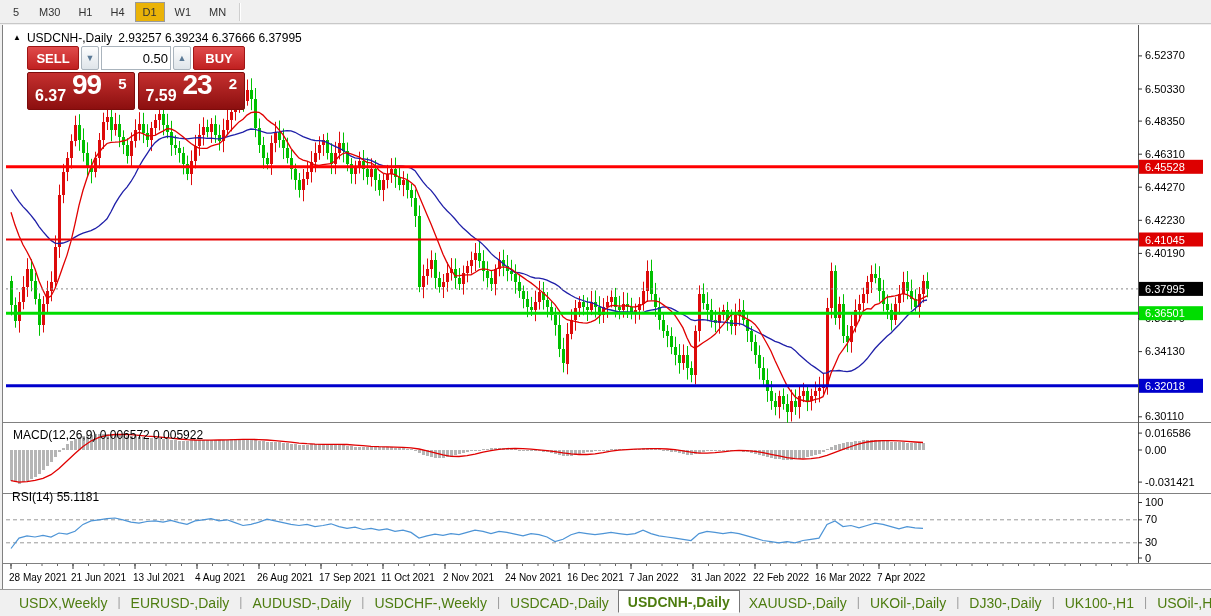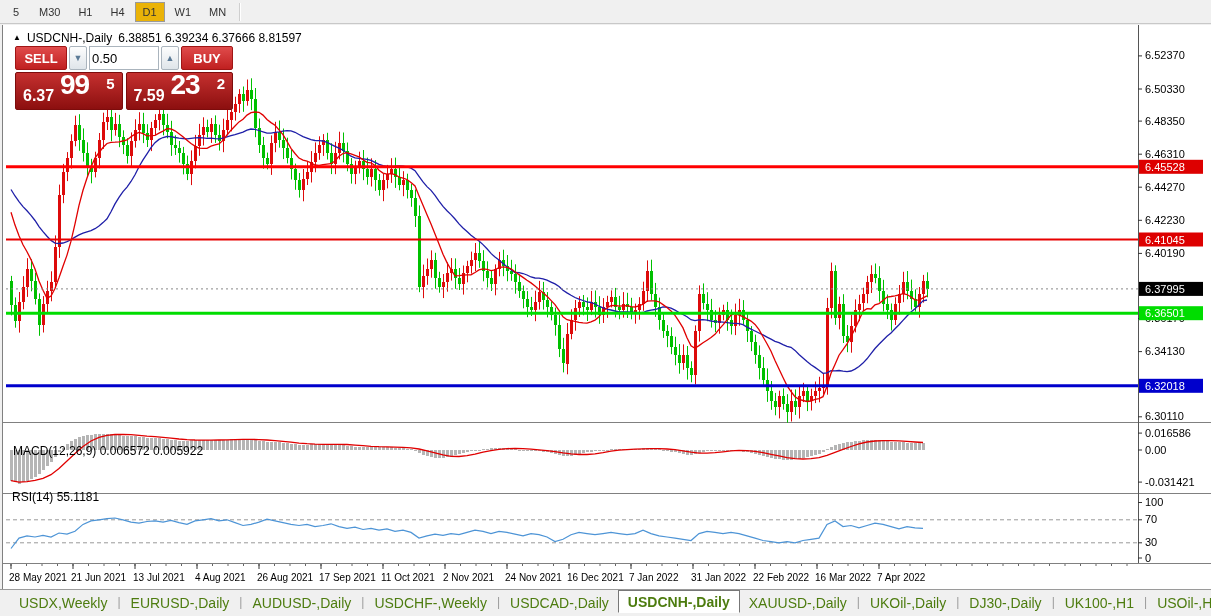--- a/index.html
+++ b/index.html
@@ -15,28 +15,28 @@
   .toolbar .sep{width:1px;height:18px;background:#cfcfcf;margin:0 4px;box-shadow:1px 0 0 #fff;}
   
   .chartwin{position:absolute;left:2px;top:25px;width:1209px;height:564px;background:#fff;
             border-left:1px solid #808080;}
   svg{position:absolute;left:0;top:0;}
   svg text{font-family:"Liberation Sans",sans-serif;}
   
   .chead{position:absolute;left:10px;top:6px;font-size:12px;color:#000;display:flex;align-items:center;gap:6px;}
   .chead .tri{font-size:8px;position:relative;top:-1px;}
   
-  .tradebox{position:absolute;left:12px;top:21px;width:218px;}
+  .tradebox{position:absolute;left:24px;top:21px;width:218px;}
   .traderow1{display:flex;height:24px;gap:2px;}
   .btn-sell,.btn-buy{flex:0 0 52px;background:linear-gradient(#e04b4b,#c02020);color:#fff;
         font-size:13px;font-weight:bold;display:flex;align-items:center;justify-content:center;
         border:1px solid #a01515;border-radius:2px;cursor:pointer;}
   .spin{flex:0 0 18px;background:linear-gradient(#fdfdfd,#dfe5ea);border:1px solid #aab4bd;border-radius:2px;
         color:#5b7a96;font-size:9px;display:flex;align-items:center;justify-content:center;cursor:pointer;}
-  .vol{flex:1 1 auto;border:1px solid #aab4bd;font-size:13px;text-align:left;min-width:0;
+  .vol{flex:1 1 auto;border:1px solid #aab4bd;font-size:13px;text-align:right;min-width:0;
        font-family:"Liberation Sans",sans-serif;color:#000;background:#fff;}
   .traderow2{display:flex;gap:3px;margin-top:2px;height:38px;}
   .pxbox{flex:1;position:relative;background:linear-gradient(#c5302f,#8c0f0f);border:1px solid #7c0c0c;
          border-radius:2px;color:#fff;overflow:hidden;cursor:pointer;}
   .pxbox .small{position:absolute;left:7px;bottom:4px;font-size:16px;font-weight:bold;}
   .pxbox .big{position:absolute;left:44px;top:-4px;font-size:28px;font-weight:bold;letter-spacing:-1px;}
   .pxbox .sup{position:absolute;right:7px;top:2px;font-size:15px;font-weight:bold;}
   
   .indlabel{position:absolute;font-size:12px;color:#000;}
   
@@ -937,21 +937,21 @@
           <line x1="814" y1="539" x2="814" y2="544" stroke="#333"></line>
           <text x="812" y="556" font-size="10" fill="#000">16 Mar 2022</text>
           <line x1="876" y1="539" x2="876" y2="544" stroke="#333"></line>
           <text x="874" y="556" font-size="10" fill="#000">7 Apr 2022</text>
         </g>
       </svg>
 
     <div class="chead">
       <span class="tri">▲</span>
       <span>USDCNH-,Daily</span>
-      <span>6.38851 6.39234 6.37666 8.81597</span>
+      <span>2.93257 6.39234 6.37666 6.37995</span>
     </div>
 
     <div class="tradebox">
       <div class="traderow1">
         <div class="btn-sell">SELL</div>
         <div class="spin">▼</div>
         <input class="vol" value="0.50" style="">
         <div class="spin">▲</div>
         <div class="btn-buy">BUY</div>
       </div>
@@ -962,21 +962,21 @@
           <span class="sup">5</span>
         </div>
         <div class="pxbox">
           <span class="small">7.59</span>
           <span class="big">23</span>
           <span class="sup">2</span>
         </div>
       </div>
     </div>
 
-    <div class="indlabel" style="left:10px;top:419px;">MACD(12,26,9) 0.006572 0.005922</div>
+    <div class="indlabel" style="left:10px;top:403px;">MACD(12,26,9) 0.006572 0.005922</div>
     <div class="indlabel" style="left:9px;top:465px;">RSI(14) 55.1181</div>
   </div>
 
   <div class="tabbar">
       <div class="tab">USDX,Weekly</div>
       <span class="tabsep">|</span>
       <div class="tab">EURUSD-,Daily</div>
       <span class="tabsep">|</span>
       <div class="tab">AUDUSD-,Daily</div>
       <span class="tabsep">|</span>

